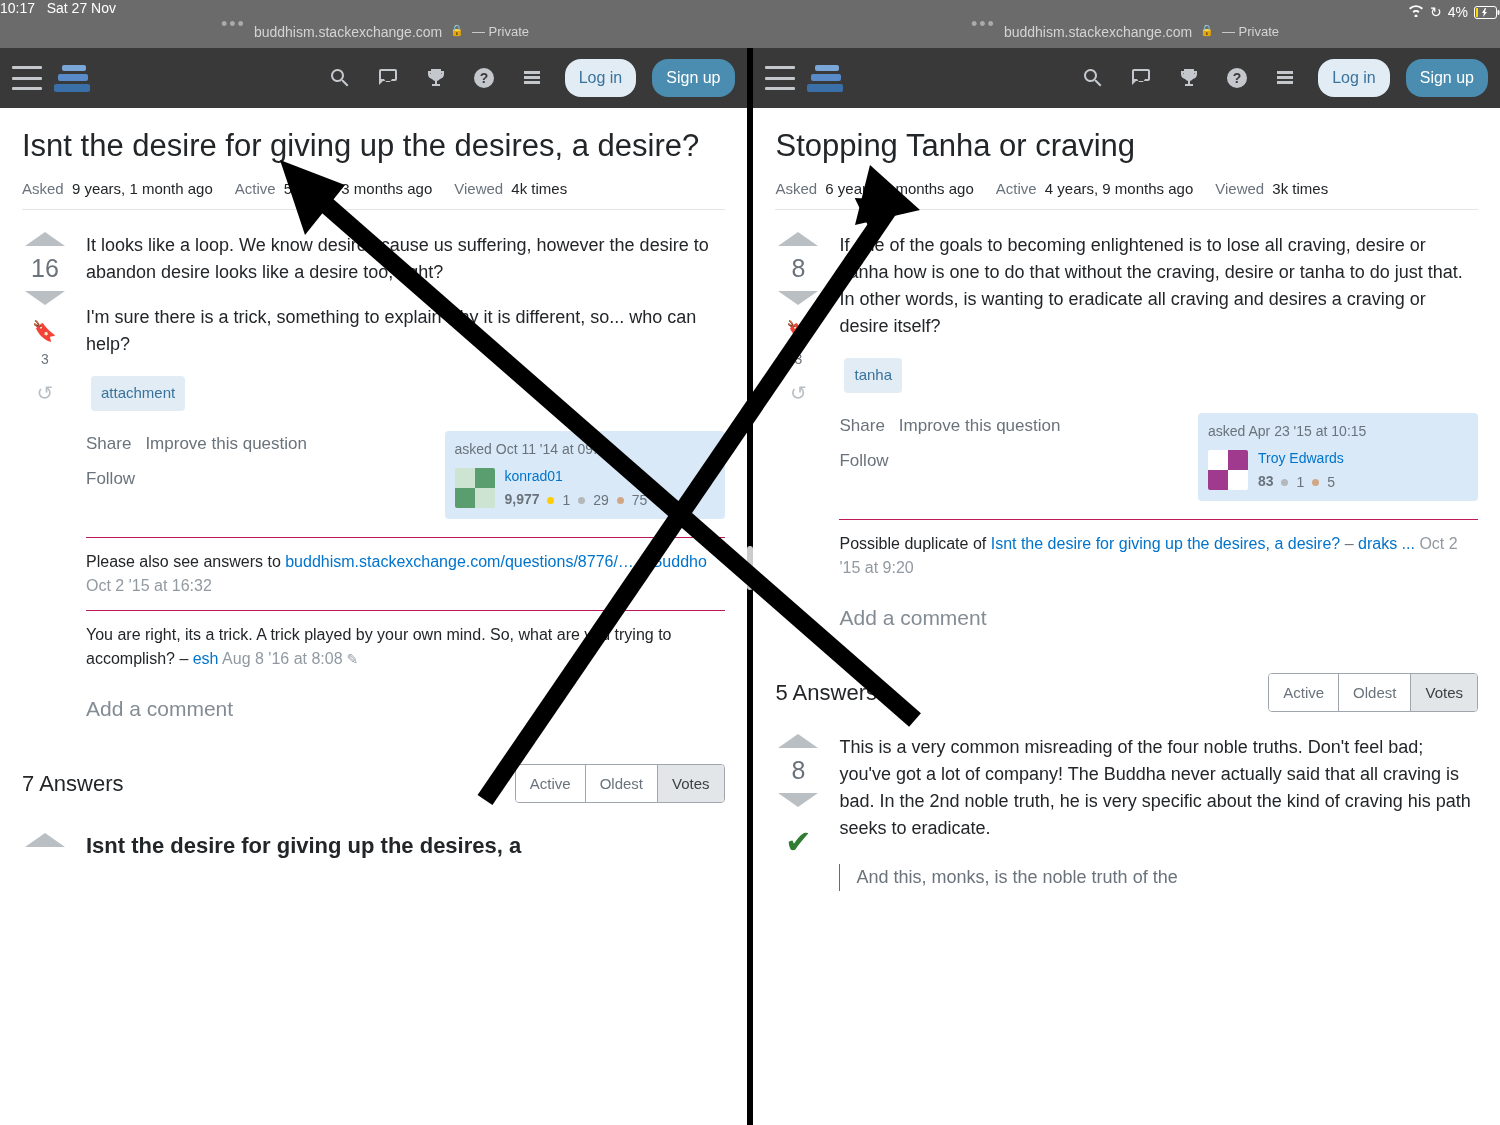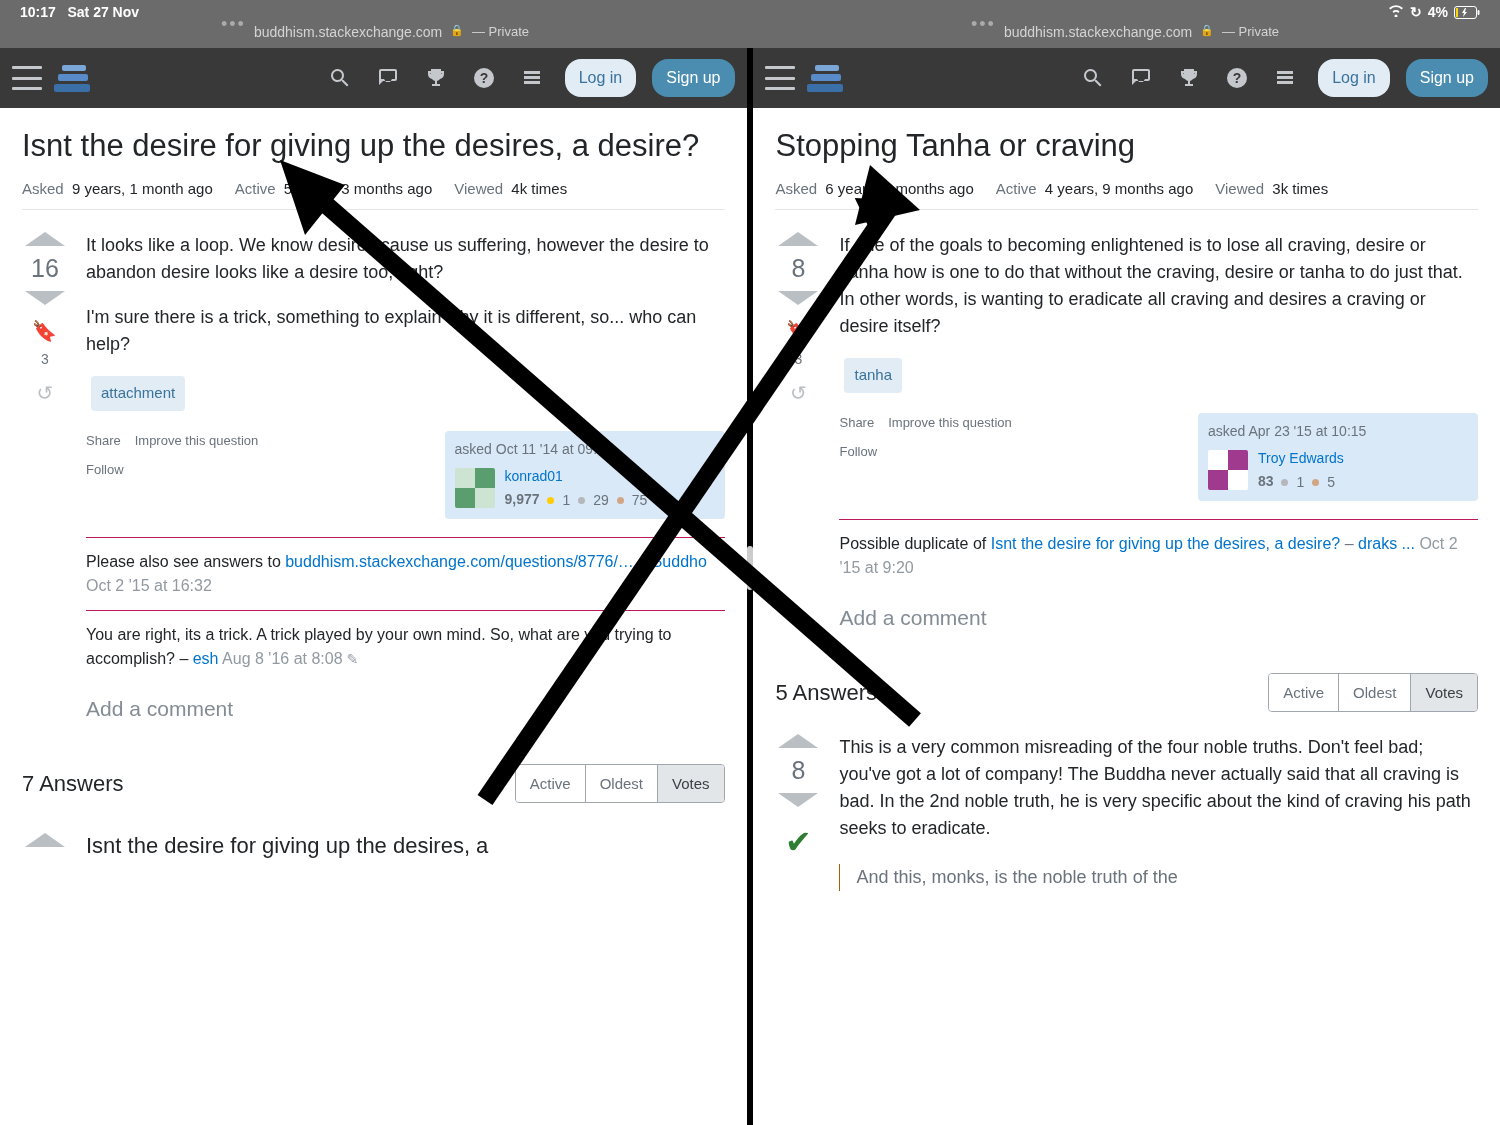--- a/index.html
+++ b/index.html
@@ -1,17 +1,17 @@
 <!DOCTYPE html>
 <html><head>
 <meta charset="utf-8">
 <style>
 *{margin:0;padding:0;box-sizing:border-box;font-family:-apple-system,BlinkMacSystemFont,"Segoe UI",Arial,sans-serif}
 body{background:#fff;width:1500px;height:1125px;overflow:hidden;position:relative;transform-origin:top left}
-.status-bar{height:24px;background:#6b6b6b;color:#fff;display:flex;align-items:center;padding:0 20px;font-size:14px;font-weight:700}
+.status-bar{height:24px;background:#6b6b6b;color:#fff;display:flex;padding:0 0;font-size:14px;font-weight:400}
 .status-left{flex:1}
 .status-right{display:flex;align-items:center;gap:6px}
 .battery-icon{display:inline-flex;align-items:center}
 .tab-bar{height:24px;background:#6b6b6b;display:flex}
 .tab-half{width:50%;display:flex;align-items:flex-start;justify-content:center;gap:8px;color:#d4d4d4;font-size:14px}
 .tab-dots{color:#aaa;font-size:18px;letter-spacing:2px;line-height:0}
 .lock-icon{font-size:11px}
 .private-label{font-size:13px}
 .panes{display:flex;height:calc(100% - 48px)}
 .pane{width:50%;background:#fff;overflow:hidden}
@@ -45,21 +45,21 @@
 .vote-count{font-size:25px;color:#6a737c}
 .bookmark-icon{color:#babfc4;font-size:20px;margin-top:6px}
 .bookmark-count{font-size:14px;color:#6a737c}
 .history-icon{color:#babfc4;font-size:20px;margin-top:6px}
 .check-icon{color:#2e7d32;font-size:32px;margin-top:8px}
 .post-body{flex:1;font-size:18px;color:#232629;line-height:1.5}
 .post-body p{margin-bottom:18px}
 .tags{margin:14px 5px}
 .tag{display:inline-block;background:#e1ecf4;color:#39739d;padding:6px 10px;border-radius:4px;font-size:15px}
 .post-actions{display:flex;justify-content:space-between;margin-top:20px;align-items:flex-start}
-.action-links{display:flex;flex-direction:column;gap:10px;font-size:13px;color:#6a737c}
+.action-links{display:flex;flex-direction:column;gap:10px;font-size:17px;color:#6a737c}
 .action-links-row{display:flex;gap:14px}
 .user-card{background:#d9e9f7;padding:8px 10px;border-radius:4px;width:280px;font-size:14px}
 .user-card .asked-time{color:#6a737c;margin-bottom:6px}
 .user-card .user-row{display:flex;gap:10px;align-items:center}
 .user-avatar{width:40px;height:40px;background:#5a9e6f;border-radius:2px}
 .user-avatar.pattern{background:repeating-conic-gradient(#5a9e6f 0 25%,#cde4d3 0 50%)}
 .user-avatar.purple{background:repeating-conic-gradient(#a03a8e 0 25%,#fff 0 50%)}
 .user-info{display:flex;flex-direction:column;gap:2px}
 .user-name{color:#0074cc}
 .user-rep{color:#6a737c;font-weight:700}
@@ -76,21 +76,21 @@
 .comment .dash{color:#6a737c}
 .edit-pencil{color:#9199a1;font-size:14px;margin-left:4px}
 .add-comment{color:#838c95;font-size:21px;padding:10px 0;cursor:pointer}
 .answers-header{display:flex;justify-content:space-between;align-items:center;margin-top:30px}
 .answers-title{font-size:22px;color:#232629}
 .sort-tabs{display:flex;border:1px solid #9fa6ad;border-radius:4px;overflow:hidden}
 .sort-tab{padding:10px 14px;font-size:15px;color:#6a737c;background:#fff;cursor:pointer;border-right:1px solid #9fa6ad}
 .sort-tab:last-child{border-right:none}
 .sort-tab.active{background:#e3e6e8;color:#3b4045}
 .answer-preview{margin-top:30px;display:flex;gap:18px}
-.answer-title{font-size:22px;font-weight:400;color:#232629}
+.answer-title{font-size:22px;font-weight:700;color:#232629}
 .quote-block{border-left:1px solid #a16207;padding-left:16px;color:#6a737c;margin-top:22px;font-size:18px}
 .dup-comment{margin-left:0}
 .link{color:#0074cc;text-decoration:underline}
 .arrows-overlay{position:absolute;top:0;left:0;pointer-events:none}
 </style>
 </head>
 <body>
 
 <div class="status-bar">
   <div class="status-left"><span>10:17</span>&nbsp;&nbsp;&nbsp;<span>Sat 27 Nov</span></div>

